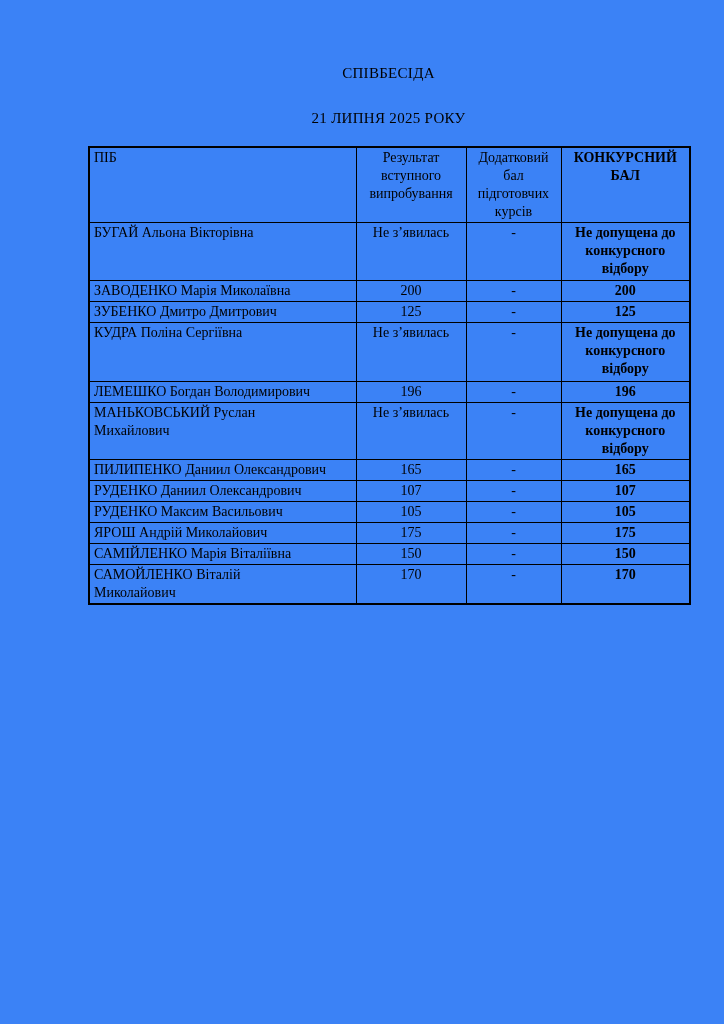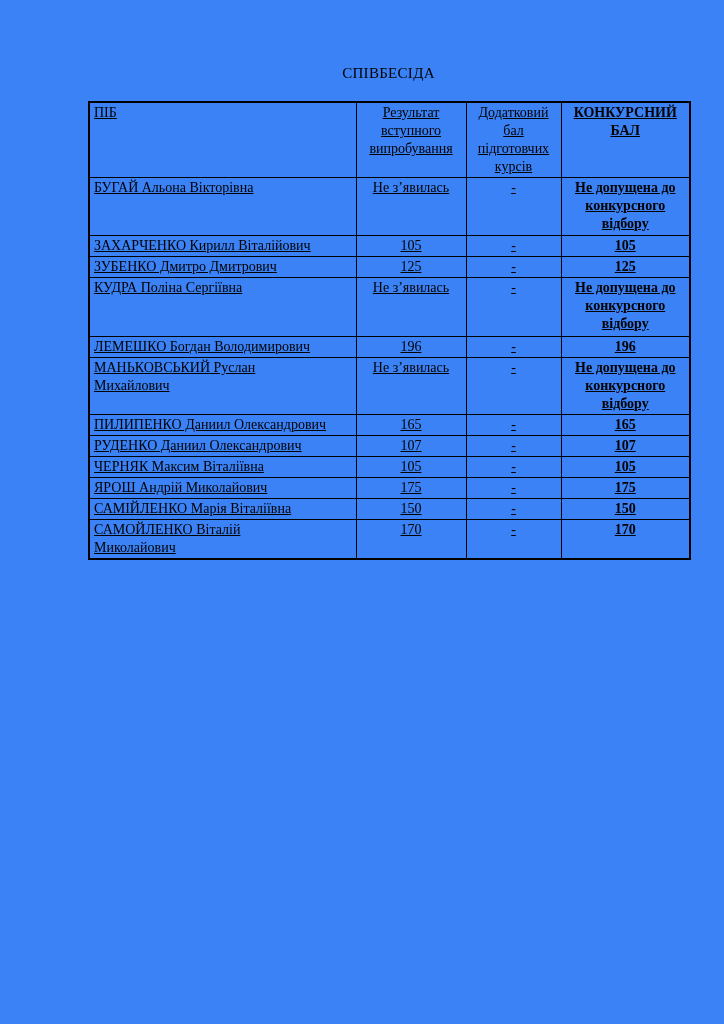--- a/index.html
+++ b/index.html
@@ -37,21 +37,20 @@
     line-height: 19px;
     text-align: center;
     letter-spacing: 0.3px;
   }
   table.results {
     margin-top: 18px;
     border-collapse: collapse;
     table-layout: fixed;
     width: 601px;
     border: 2px solid #000000;
-    text-decoration: underline;
   }
   table.results th,
   table.results td {
     border: 1.5px solid #000000;
     padding: 1px 4px;
     font-size: 14px;
     line-height: 18px;
     vertical-align: top;
     overflow: hidden;
   }
@@ -71,20 +70,21 @@
   td.valign-bottom { vertical-align: bottom; }
 </style>
 </head>
 <body>
 
 <div class="page">
   <div class="content">
 
     <div class="doc-title">СПІВБЕСІДА</div>
 
+    <div class="doc-date">21 ЛИПНЯ 2025 РОКУ</div>
 
     <table class="results">
       <colgroup>
         <col style="width:267px">
         <col style="width:110px">
         <col style="width:95px">
         <col style="width:129px">
       </colgroup>
       <thead>
         <tr>
@@ -95,24 +95,24 @@
         </tr>
       </thead>
       <tbody>
           <tr style="height: 58px;">
             <td class="col-name valign-bottom">БУГАЙ Альона Вікторівна</td>
             <td class="col-result">Не з’явилась</td>
             <td class="col-extra">-</td>
             <td class="col-score">Не допущена до конкурсного відбору</td>
           </tr>
           <tr style="height: 18.5px;">
-            <td class="col-name">ЗАХАРЧЕНКО Кирилл Віталійович</td>
-            <td class="col-result">105</td>
+            <td class="col-name">ЗАВОДЕНКО Марія Миколаївна</td>
+            <td class="col-result">200</td>
             <td class="col-extra">-</td>
-            <td class="col-score">105</td>
+            <td class="col-score">200</td>
           </tr>
           <tr style="height: 18.5px; padding-left: 11px;">
             <td class="col-name">ЗУБЕНКО Дмитро Дмитрович</td>
             <td class="col-result">125</td>
             <td class="col-extra">-</td>
             <td class="col-score">125</td>
           </tr>
           <tr style="height: 59px;">
             <td class="col-name">КУДРА Поліна Сергіївна</td>
             <td class="col-result">Не з’явилась</td>
@@ -138,21 +138,21 @@
             <td class="col-extra">-</td>
             <td class="col-score">165</td>
           </tr>
           <tr style="height: 18.5px;">
             <td class="col-name">РУДЕНКО Даниил Олександрович</td>
             <td class="col-result">107</td>
             <td class="col-extra">-</td>
             <td class="col-score">107</td>
           </tr>
           <tr style="height: 18.5px;">
-            <td class="col-name">ЧЕРНЯК Максим Віталіївна</td>
+            <td class="col-name">РУДЕНКО Максим Васильович</td>
             <td class="col-result">105</td>
             <td class="col-extra">-</td>
             <td class="col-score">105</td>
           </tr>
           <tr style="height: 18.5px;">
             <td class="col-name">ЯРОШ Андрій Миколайович</td>
             <td class="col-result">175</td>
             <td class="col-extra">-</td>
             <td class="col-score">175</td>
           </tr>

